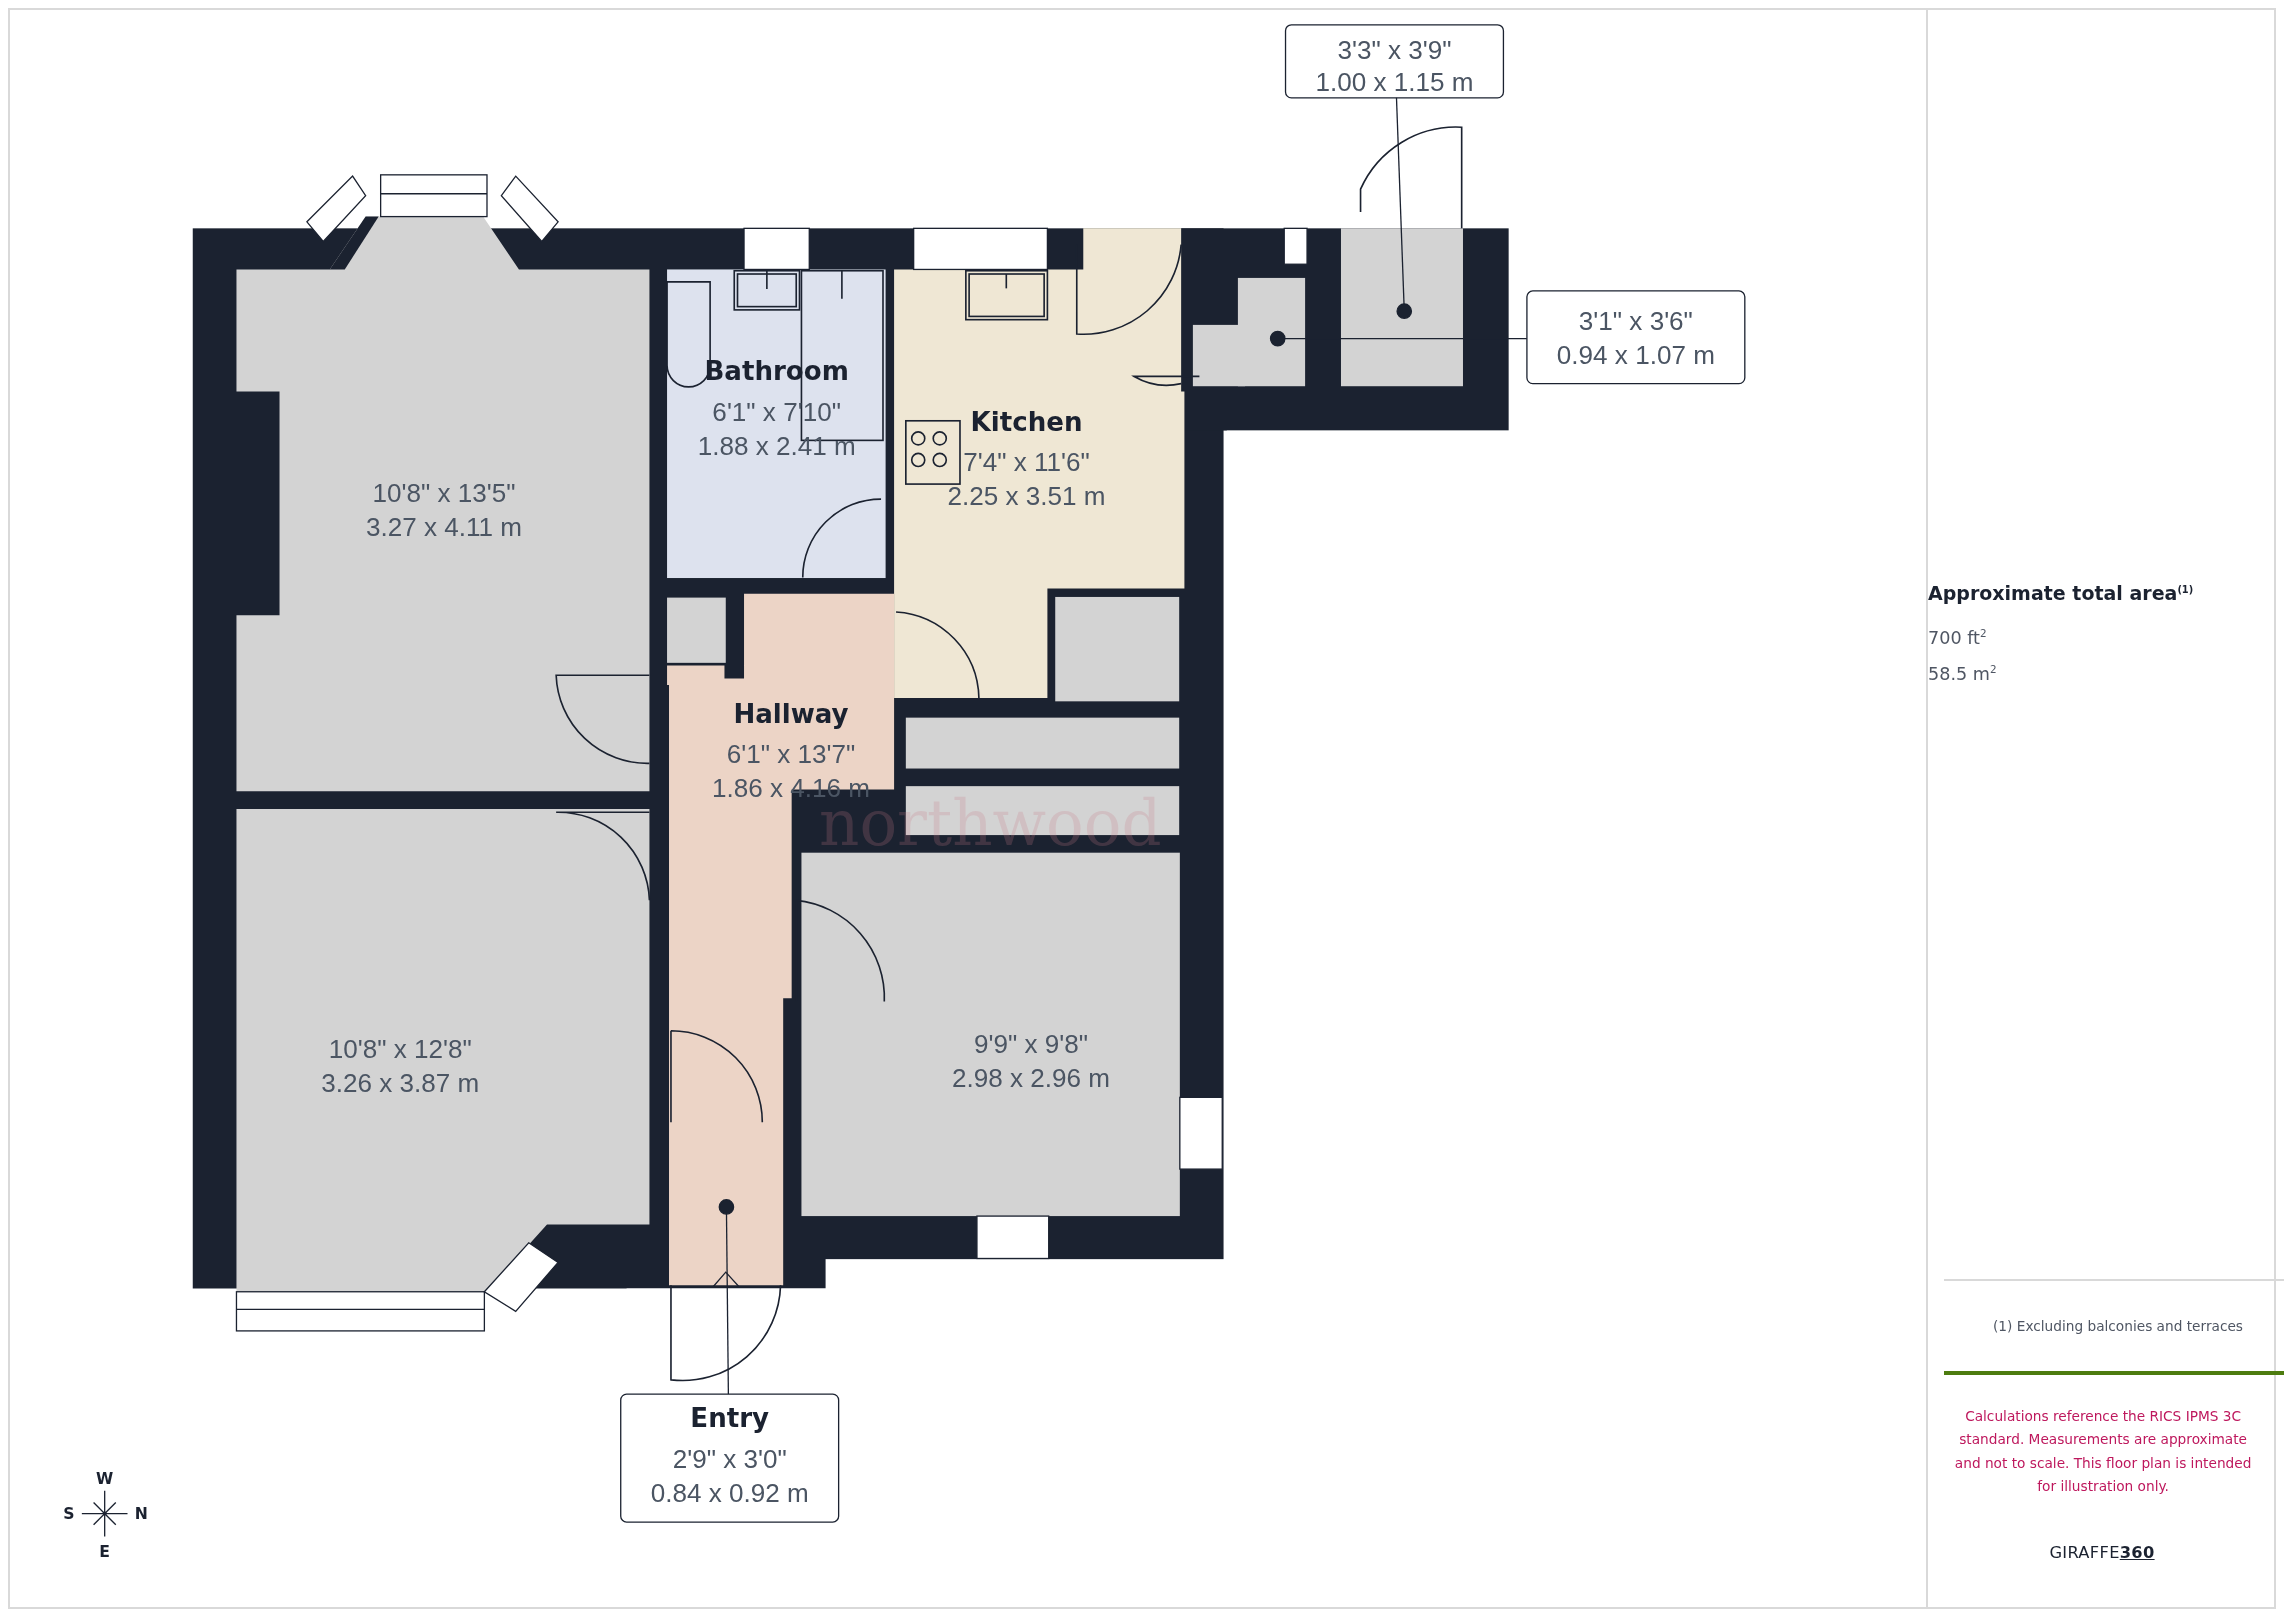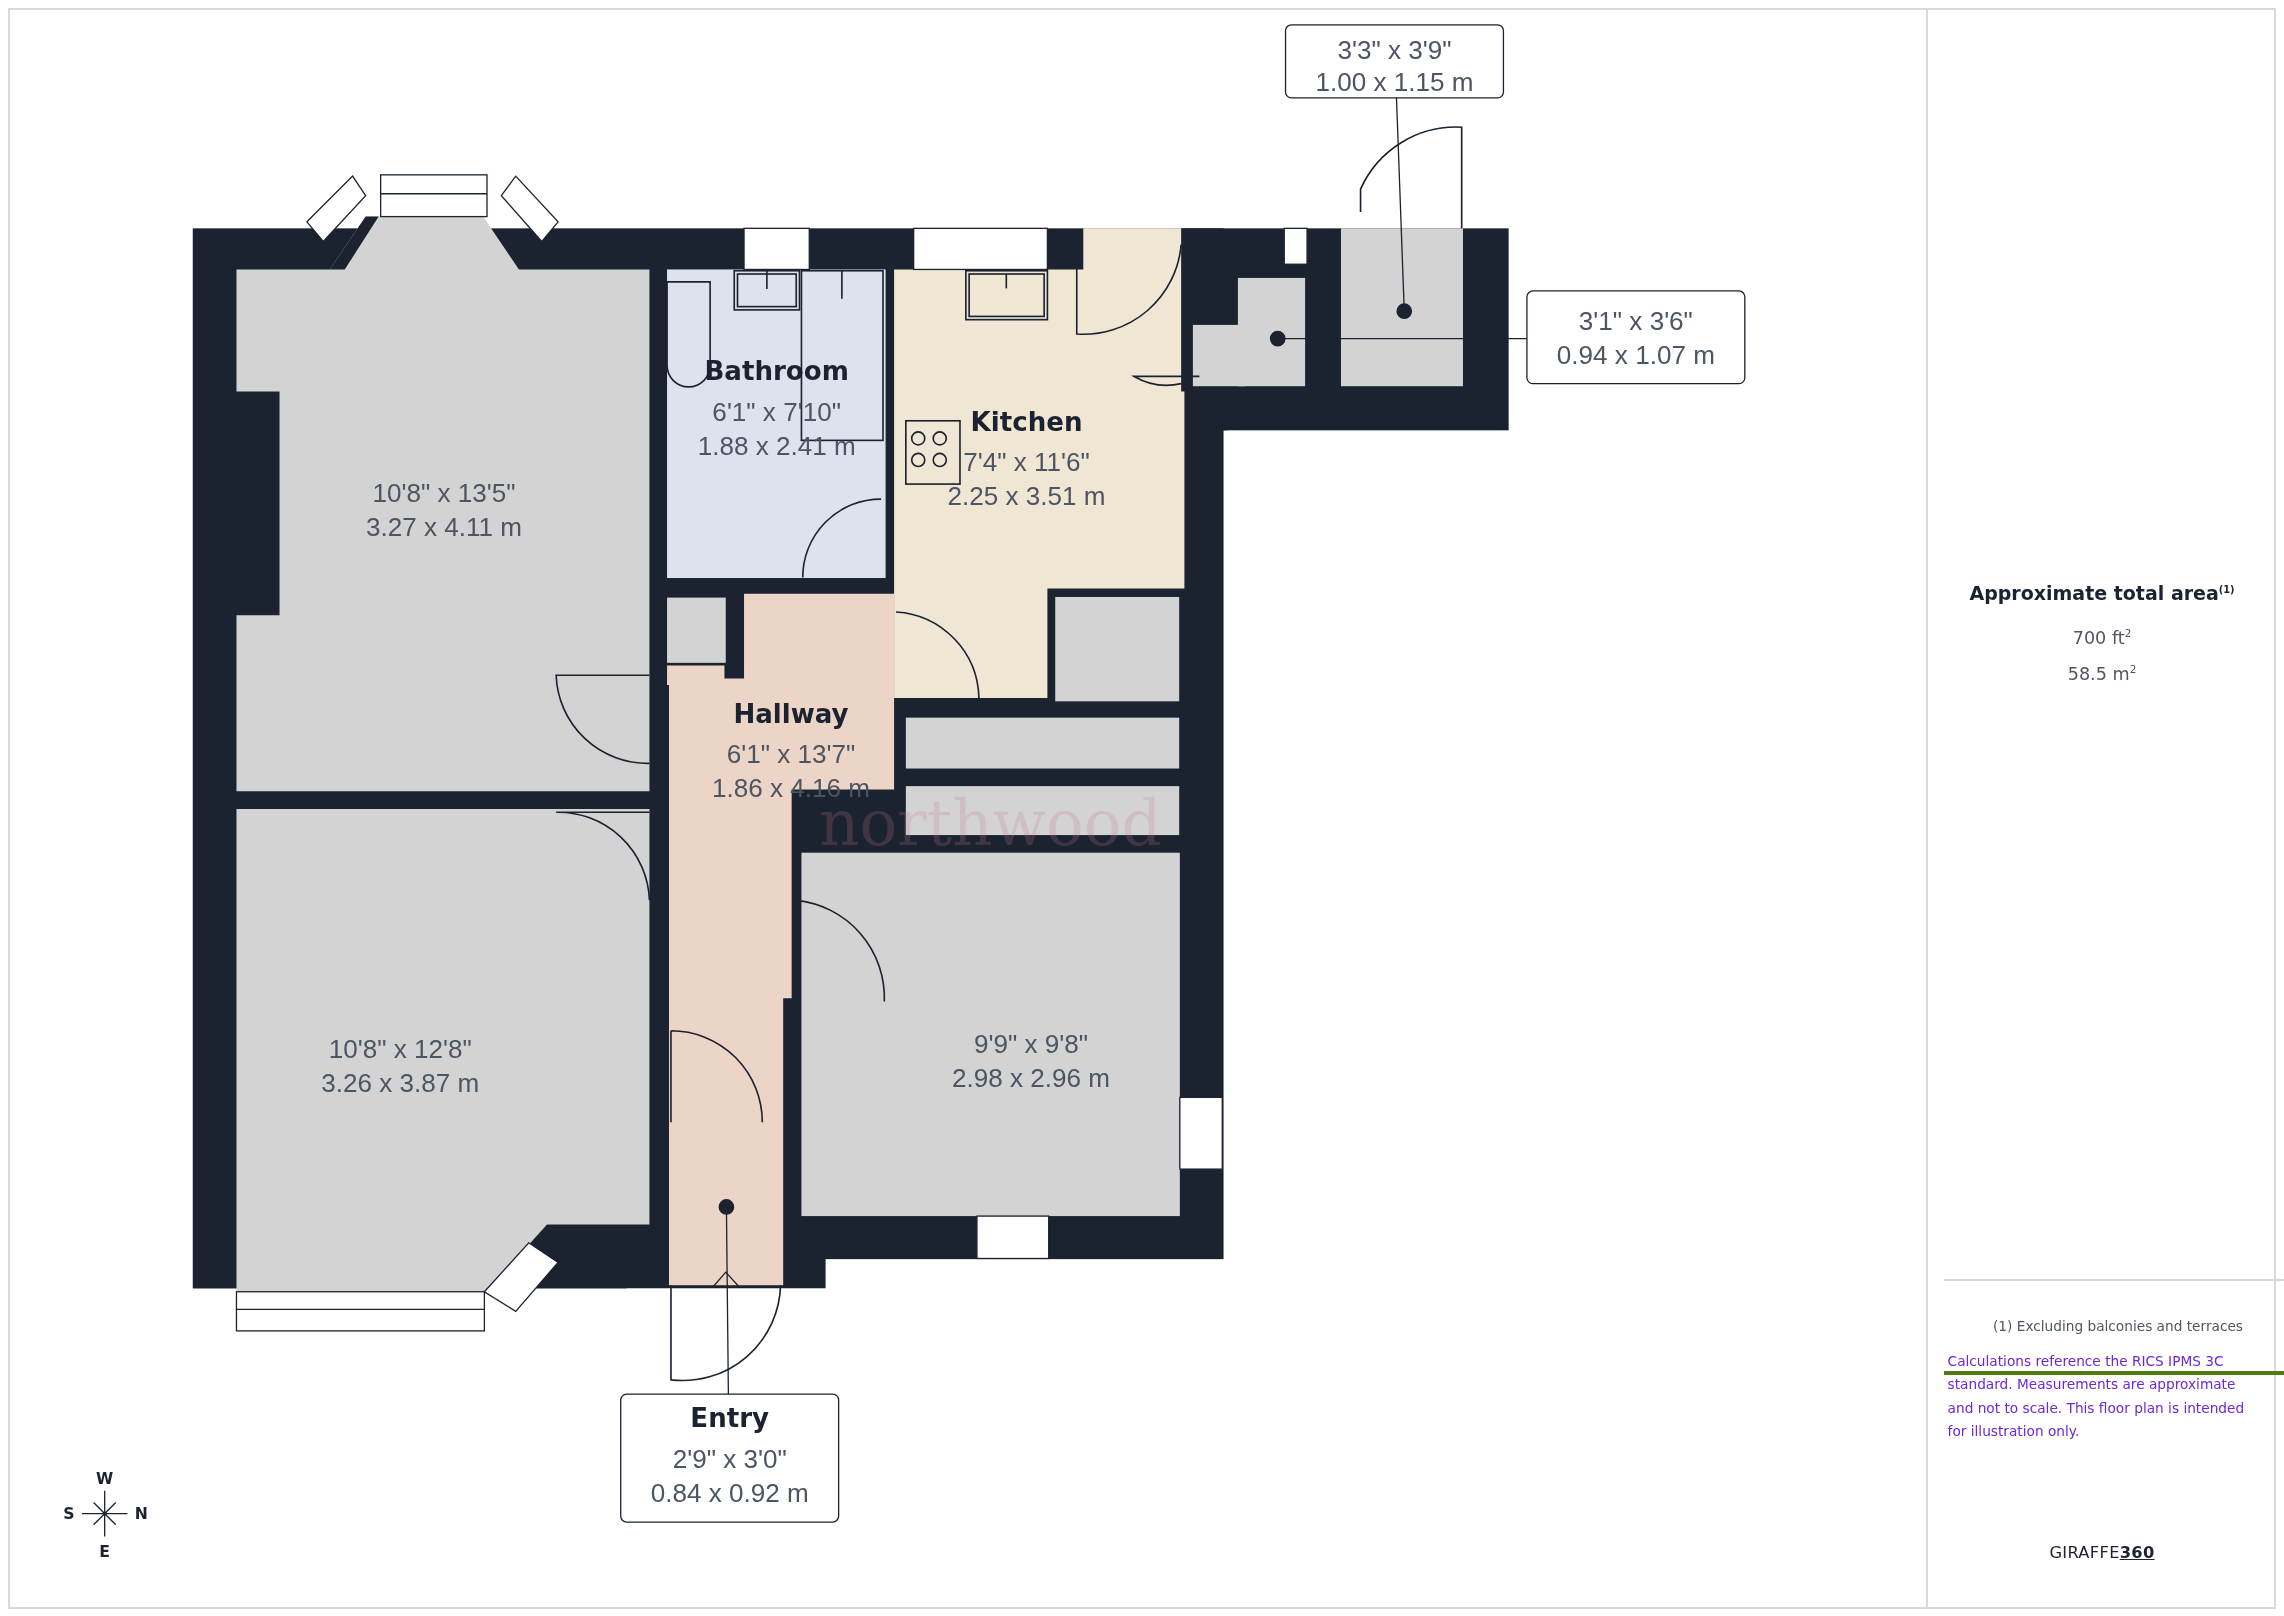--- a/index.html
+++ b/index.html
@@ -1,26 +1,26 @@
 <!DOCTYPE html>
 <html style="font-size:10.4px"><head>
 <meta charset="utf-8">
 <style>
   html,body{margin:0;padding:0;background:#fff;}
   body{width:2284px;height:1616px;position:relative;overflow:hidden;font-family:"DejaVu Sans",sans-serif;}
   #plan{position:absolute;left:0;top:0;}
   .frame{position:absolute;left:7.8px;top:7.8px;width:2268px;height:1601px;border:2px solid #d9d9d9;box-sizing:border-box;}
   .side{position:absolute;left:1926px;top:7.8px;width:350px;height:1601px;border-left:2px solid #d9d9d9;box-sizing:border-box;}
-  .area-block{position:absolute;left:0;top:574px;width:100%;text-align:center;}
+  .area-block{position:absolute;left:0;top:574px;width:100%;text-align:left;}
   .area-title{font-family:"DejaVu Sans",sans-serif;font-weight:bold;font-size:19px;color:#1b2230;}
   .area-title sup{font-size:9.8px;font-weight:bold;}
   .area-val{font-family:"DejaVu Sans",sans-serif;font-size:17.6px;color:#4f5663;margin-top:14.4px;line-height:31px;}
   .area-val sup{font-size:10.4px;}
   .foot1{position:absolute;left:16px;top:1271px;width:100%;height:90px;border-top:2px solid #d9d9d9;border-bottom:4px solid #4d7c0f;display:flex;align-items:center;justify-content:center;font-size:13.7px;color:#4f5663;}
-  .foot2{position:absolute;left:19.6px;top:1342px;width:311px;text-align:left;font-size:13.7px;color:#6d28d9;line-height:23.5px;}
+  .foot2{position:absolute;left:19.6px;top:1397px;width:311px;text-align:center;font-size:13.7px;color:#be185d;line-height:23.5px;}
   .brand{position:absolute;left:0;top:1535px;width:100%;text-align:center;font-size:16.3px;color:#1b2230;letter-spacing:0.3px;}
   .brand b{font-weight:bold;text-decoration:underline;}
   .lbl-title{font-family:"DejaVu Sans",sans-serif;font-weight:bold;fill:#1b2230;}
   .lbl-dim{font-family:"Liberation Sans",sans-serif;fill:#4b5563;}
   .compass-letter{font-family:"DejaVu Sans",sans-serif;font-weight:bold;font-size:24px;fill:#1b2230;}
   .wm{font-family:"DejaVu Serif",serif;font-size:96px;fill:#c87b88;opacity:0.22;}
 </style>
 </head>
 <body>
 

